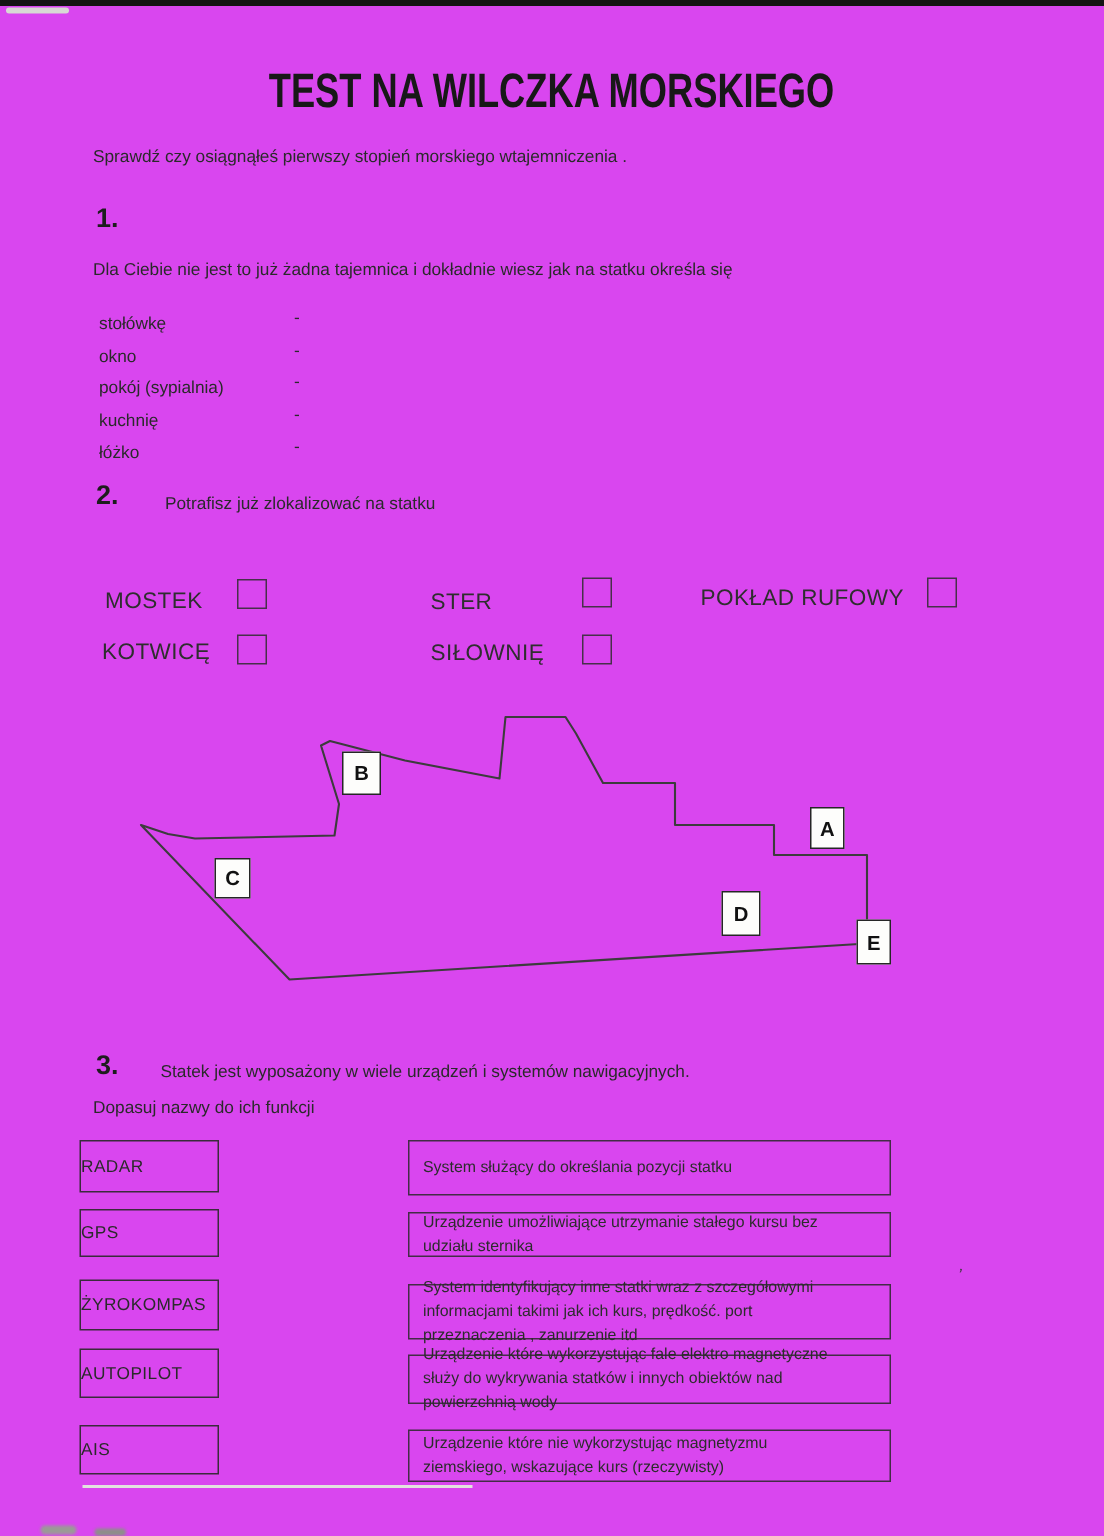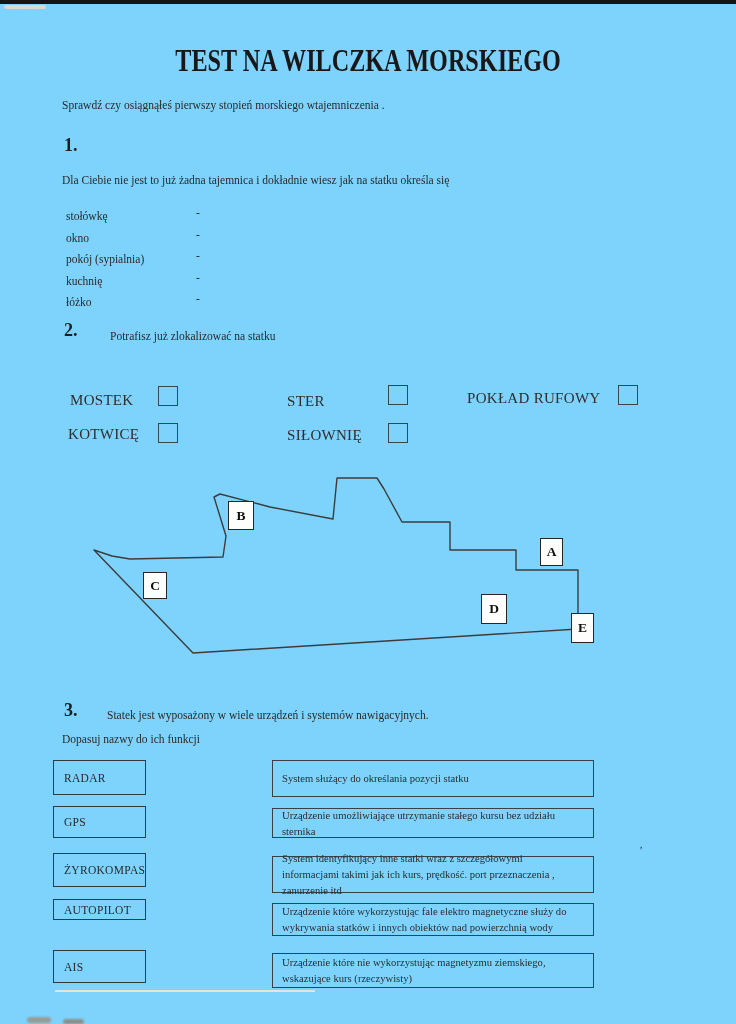--- a/index.html
+++ b/index.html
@@ -1,19 +1,19 @@
 <!DOCTYPE html>
 <html><head>
 <meta charset="utf-8">
 <style>
   html,body{margin:0;padding:0;background:#e8e8e6;}
   .page{
     position:relative; width:736px; height:1024px; margin:0 auto;
-    background:#7dd3fc; overflow:hidden;
-    font-family:Liberation Serif, serif; color:#262626;
+    background:#d946ef; overflow:hidden;
+    font-family:Liberation Sans, sans-serif; color:#262626;
   }
   .abs{position:absolute;}
   .topbar{left:0;top:0;width:736px;height:4px;background:#141414;}
   .topsmudge{left:4px;top:5px;width:42px;height:4px;background:#d8d8d4;border-radius:2px;}
 
   .title-wrap{left:0;top:42px;width:736px;text-align:center;}
   .title{
     display:inline-block;font-size:31px;font-weight:bold;color:#181818;
     letter-spacing:0px; transform:scale(0.78,1.04); transform-origin:center top;
     white-space:nowrap;
@@ -36,21 +36,21 @@
     position:absolute; box-sizing:border-box;
     border:1.7px solid #262626; background:#fdfdfb;
     display:flex;align-items:center;justify-content:center;
     font-size:13.5px;font-weight:bold;color:#111;
   }
 
   .device-box{
     position:absolute; box-sizing:border-box; left:53px; width:93px;
     border:1.6px solid rgba(40,40,40,0.9); background:transparent;
     display:flex; align-items:center;
-    padding-left:10px; font-size:11.5px; letter-spacing:0.3px; color:#2a2a2a;
+    font-size:11.5px; letter-spacing:0.3px; color:#2a2a2a;
   }
   .func-box{
     position:absolute; box-sizing:border-box; left:272px; width:322px;
     border:1.5px solid rgba(40,40,40,0.85);
     padding:5px 24px 4px 9px; font-size:10.6px; line-height:1.5; color:#2c2c2c;
     display:flex; align-items:center;
   }
   .func-box span{display:block;}
 
   .tinymark{left:640px;top:838px;font-size:11px;color:#3a3a3a;transform:rotate(12deg);}
@@ -140,21 +140,21 @@
 
   <div class="device-box" style="top:760px;height:35px;">
       <span>RADAR</span>
     </div>
   <div class="device-box" style="top:806px;height:32px;">
       <span>GPS</span>
     </div>
   <div class="device-box" style="top:853px;height:34px;">
       <span>ŻYROKOMPAS</span>
     </div>
-  <div class="device-box" style="top:899px;height:21px;">
+  <div class="device-box" style="top:899px;height:33px;">
       <span>AUTOPILOT</span>
     </div>
   <div class="device-box" style="top:950px;height:33px;">
       <span>AIS</span>
     </div>
 
   <div class="func-box" style="top:760px;height:37px;">
       <span>System służący do określania pozycji statku</span>
     </div>
   <div class="func-box" style="top:808px;height:30px;">

